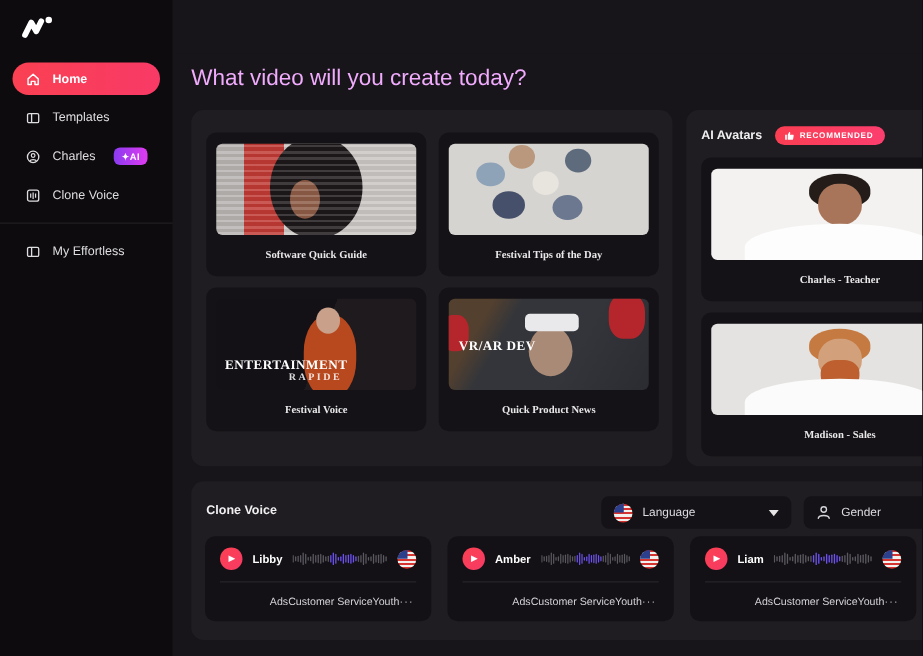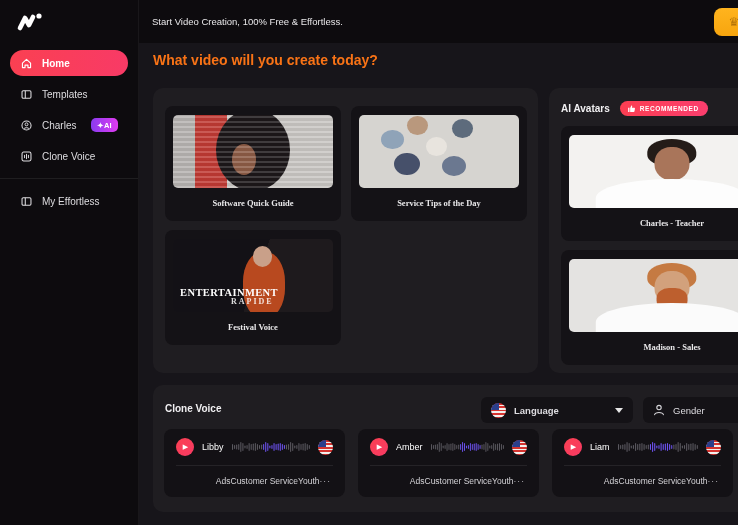--- a/index.html
+++ b/index.html
@@ -20,21 +20,21 @@
   .nav{position:absolute;left:0;top:50px;width:138px;}
   .nav-item{display:flex;align-items:center;gap:9px;height:26px;margin:0 10px 5px 10px;
             padding:0 10px;border-radius:14px;color:#dedde0;font-size:10px;cursor:pointer;}
   .nav-item.active{background:linear-gradient(90deg,#fa4052,#f83a66);color:#fff;font-weight:bold;}
   .nav-item .ic{display:flex;align-items:center;}
   .ai-badge{margin-left:auto;background:linear-gradient(90deg,#8a3bf0,#e03bf0);color:#fff;
             font-size:7.5px;font-weight:bold;padding:2.5px 6px;border-radius:5px;letter-spacing:.3px;}
   .nav-divider{height:1px;background:rgba(255,255,255,.08);margin:9px 0 9px 0;}
   
   .main{position:absolute;left:139px;top:43px;width:599px;height:482px;background:#17151a;overflow:hidden;}
-  .heading{position:absolute;left:14px;top:9px;color:#f97316;font-size:14px;font-weight:bold;}
+  .heading{position:absolute;left:14px;top:9px;color:#f0abfc;font-size:18px;font-weight:normal;}
   .panel{position:absolute;background:#1f1d21;border-radius:10px;}
   .panel-popular{left:14px;top:45px;width:385px;height:285px;padding:10px 12px;box-sizing:border-box;}
   .panel-avatars{left:410px;top:45px;width:250px;height:285px;padding:10px 12px;box-sizing:border-box;}
   .panel-clone{left:14px;top:342px;width:700px;height:127px;padding:10px 12px;box-sizing:border-box;}
   .panel-head{display:flex;align-items:center;height:20px;}
   .panel-title{color:#f0eff1;font-size:10px;font-weight:bold;}
   .see-all{margin-left:auto;font-size:9.5px;color:#8e8d93;cursor:pointer;}
   .see-all b{color:#e9e8ea;font-weight:bold;}
   
   .cards-grid{margin-top:8px;display:grid;grid-template-columns:176px 176px;grid-auto-rows:115px;
@@ -69,51 +69,47 @@
   .p-beard{position:absolute;left:50%;top:40%;transform:translateX(-50%);width:15%;height:34%;border-radius:40% 40% 50% 50%;}
   .p-body{position:absolute;left:50%;bottom:-12%;transform:translateX(-50%);width:74%;height:52%;
           border-radius:50% 50% 0 0;}
   .rec-badge{margin-left:10px;display:flex;align-items:center;gap:4px;
              background:linear-gradient(90deg,#fb3e52,#fb3e6e);border-radius:9px;
              padding:3px 9px 3px 7px;color:#fff;font-size:6.5px;font-weight:bold;letter-spacing:.6px;}
   
   .clone-head{display:flex;align-items:center;height:26px;}
   .dropdown{display:flex;align-items:center;gap:8px;background:#141216;border-radius:6px;
             height:26px;padding:0 10px;box-sizing:border-box;color:#dddce0;font-size:9.5px;cursor:pointer;}
-  .dd-lang{position:absolute;left:328px;top:12px;width:152px;font-weight:bold;}
+  .dd-lang{position:absolute;left:328px;top:12px;width:152px;}
   .dd-gender{position:absolute;left:490px;top:12px;width:200px;}
   .caret{margin-left:auto;width:0;height:0;border-left:4px solid transparent;
          border-right:4px solid transparent;border-top:5px solid #e6e6e6;}
   .flag{position:relative;display:inline-block;width:15px;height:15px;border-radius:50%;overflow:hidden;
         background:repeating-linear-gradient(180deg,#d5332f 0 1.7px,#f2efec 1.7px 3.4px);flex:none;}
   .flag::after{content:"";position:absolute;left:0;top:0;width:55%;height:48%;background:#2b3f8c;}
   .voices{position:absolute;left:11px;top:44px;display:flex;gap:13px;}
   .vcard{width:181px;height:68px;background:#131115;border-radius:8px;box-sizing:border-box;
          padding:0 12px;cursor:pointer;}
   .vrow1{display:flex;align-items:center;gap:8px;height:36px;}
   .play-btn{width:18px;height:18px;border-radius:50%;background:linear-gradient(135deg,#fb4052,#f73a64);
             display:flex;align-items:center;justify-content:center;flex:none;border:none;cursor:pointer;padding:0;}
   .play-btn span{color:#fff;font-size:7px;margin-left:1px;}
-  .vname{color:#fff;font-size:9px;font-weight:normal;}
+  .vname{color:#fff;font-size:9px;font-weight:bold;}
   .wave{flex:1;height:14px;}
   .vdivider{height:1px;background:rgba(255,255,255,.08);}
   .vrow2{display:flex;align-items:center;justify-content:flex-end;height:30px;
          color:#d4d3d7;font-size:8.5px;padding:0 2px;}
   .vtag{cursor:pointer;}
   .vmore{color:#bdbcc1;letter-spacing:1px;cursor:pointer;}
 </style>
 </head>
 <body>
 
 <div id="app">
 
-  <div class="topbar">
-    <div class="topbar-msg">Start Video Creation, 100% Free &amp; Effortless.</div>
-    <button class="upgrade-btn">♛</button>
-  </div>
 
   <div class="sidebar">
     <div class="logo">
       <svg width="34" height="24" viewBox="0 0 34 24">
         <path d="M4 18 L9 8 L13 15 L17 7" fill="none" stroke="#fff" stroke-width="4.6" stroke-linecap="round" stroke-linejoin="round"></path>
         <circle cx="23" cy="6" r="2.6" fill="#fff"></circle>
       </svg>
     </div>
     <div class="nav">
       <div class="nav-item active">
@@ -183,30 +179,40 @@
         </div>
         <div class="tcard">
           <div class="thumb th2">
             <div class="blob" style="left:14%;top:20%;width:14%;height:26%;background:#8fa3b8;"></div>
             <div class="blob" style="left:30%;top:2%;width:13%;height:26%;background:#b9987d;"></div>
             <div class="blob" style="left:58%;top:6%;width:13%;height:26%;background:#5d6b7c;"></div>
             <div class="blob" style="left:22%;top:52%;width:16%;height:30%;background:#46506a;"></div>
             <div class="blob" style="left:52%;top:56%;width:15%;height:28%;background:#6b7890;"></div>
             <div class="blob" style="left:42%;top:30%;width:13%;height:26%;background:#e8e4de;"></div>
           </div>
-          <div class="tcap">Service Tips of the Day</div>
+          <div class="tcap">Festival Tips of the Day</div>
         </div>
         <div class="tcard">
           <div class="thumb th3">
             <div class="fig"></div>
               <div class="head"></div>
             <div class="ov1">ENTERTAINMENT</div>
             <div class="ov2">RAPIDE</div>
           </div>
           <div class="tcap">Festival Voice</div>
+        </div>
+        <div class="tcard">
+          <div class="thumb th4">
+            <div class="ctrl" style="right:2%;top:-6%;width:18%;height:50%;"></div>
+            <div class="ctrl" style="left:-4%;top:18%;width:14%;height:40%;"></div>
+            <div class="face"></div>
+              <div class="hs"></div>
+            <div class="ov3">VR/AR DEV</div>
+          </div>
+          <div class="tcap">Quick Product News</div>
         </div>
       </div>
     </div>
 
     <div class="panel panel-avatars">
       <div class="panel-head">
         <span class="panel-title">AI Avatars</span>
         <span class="rec-badge">
           <svg width="9" height="9" viewBox="0 0 12 12">
               <path d="M1.5 5h1.8v5.5H1.5zM4.2 10.5V5.2L5.8 2c.8 0 1.3.6 1.1 1.4L6.6 5h3.1c.6 0 1 .5.9 1.1l-.6 3.4c-.1.6-.5 1-1.1 1z" fill="#fff"></path>

